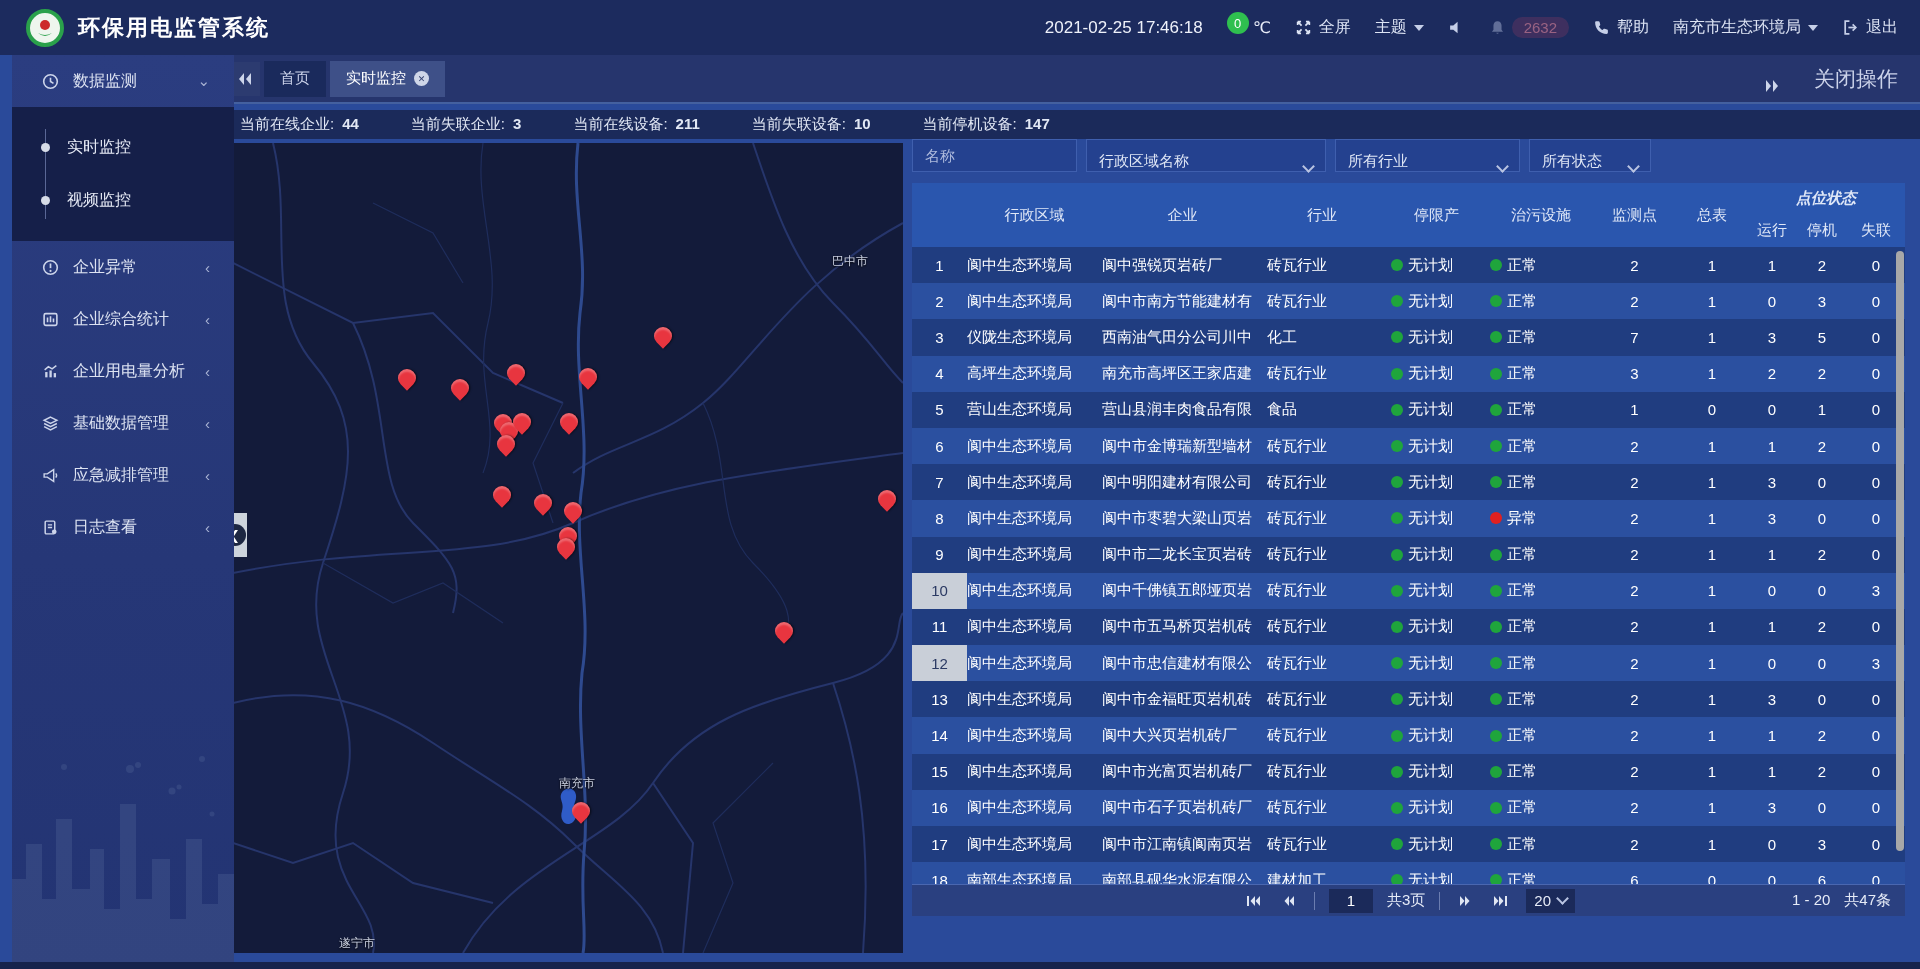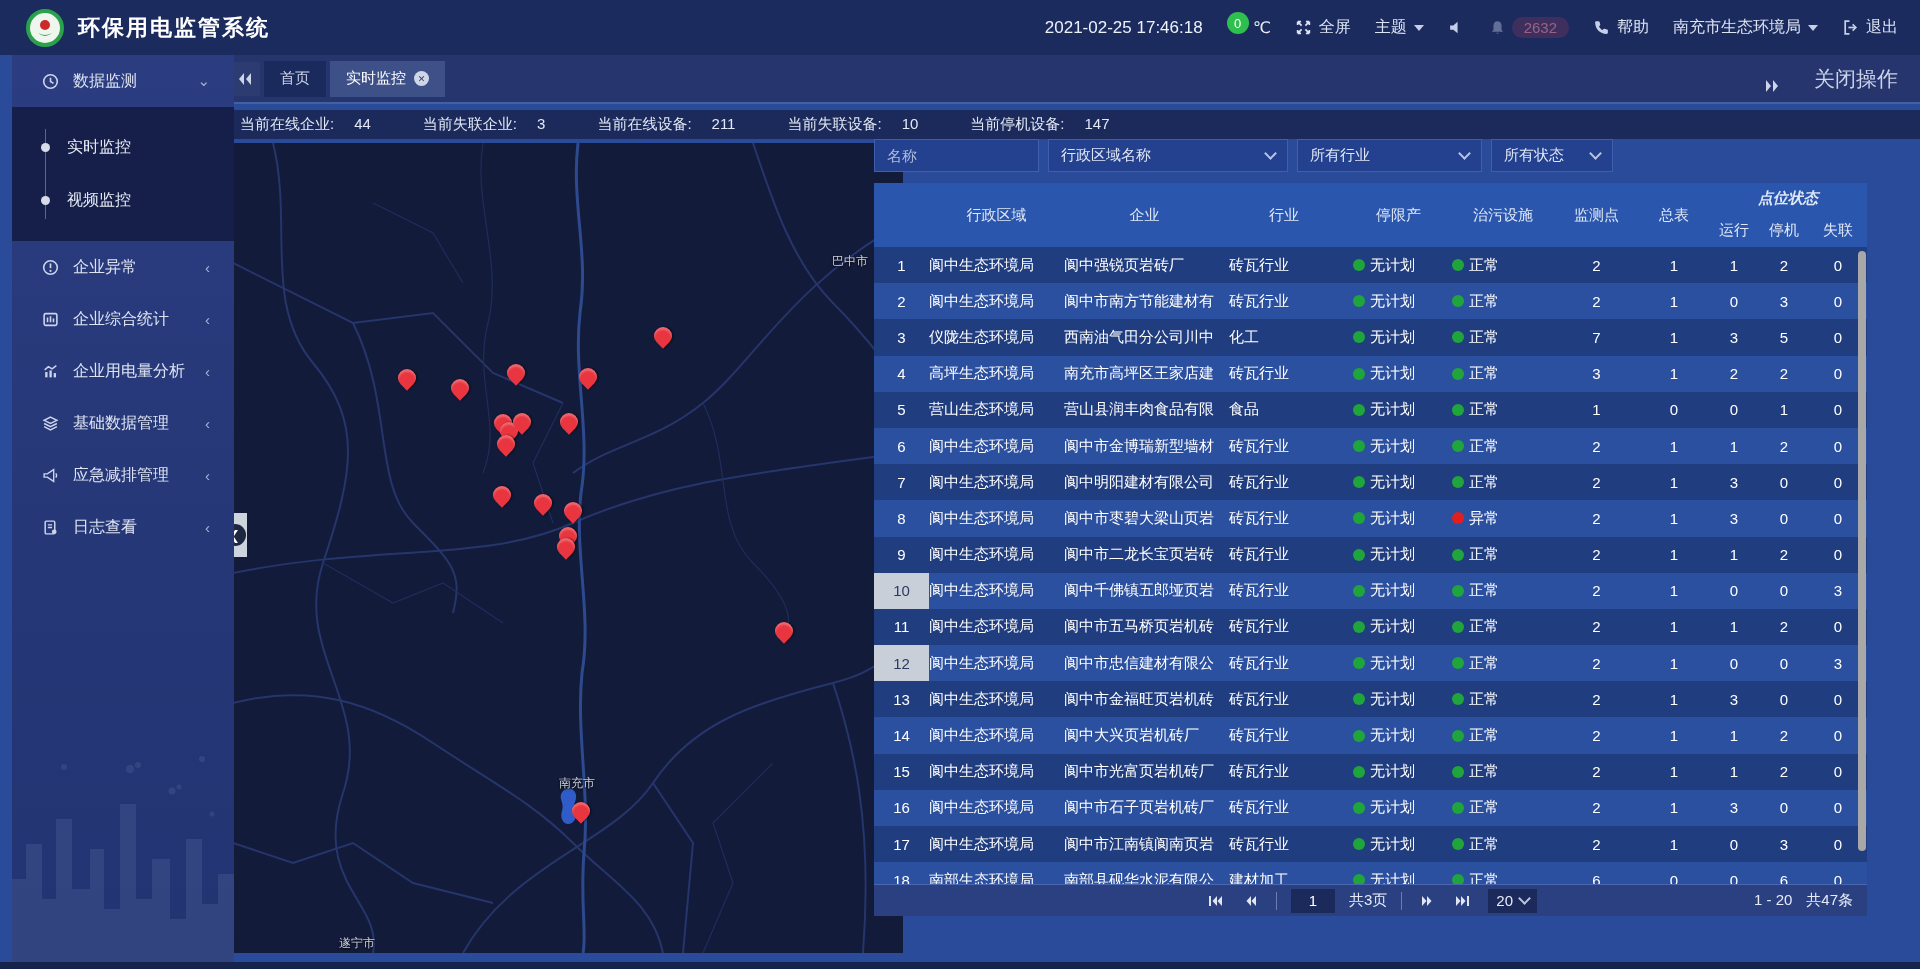--- a/index.html
+++ b/index.html
@@ -47,41 +47,41 @@
     background:#2c3b70; margin-left:8px; cursor:pointer; }
   .tab { height:36px; display:flex; align-items:center; padding:0 16px; gap:8px; font-size:15px;
     margin-left:4px; cursor:pointer; background:#1a2a5c; }
   .tab.active { background:#3e5088; color:#fff; }
   .tab-close { width:15px; height:15px; border-radius:50%; background:#cfd6e8; color:#33406e;
     font-size:9px; display:flex; align-items:center; justify-content:center; }
   .tabstrip-right { margin-left:auto; display:flex; align-items:flex-end; gap:34px; padding-right:22px; font-size:21px; }
   .gap-strip { height:6px; background:#2a4a9a; }
   .statsbar { height:29px; background:#1b2a5a; display:flex; align-items:center; gap:52px;
     padding-left:18px; color:#e2e8f5; font-size:15px; }
-  .stat b { font-weight:normal; margin-left:20px; }
+  .stat b { font-weight:bold; margin-left:8px; }
 
   .workspace { position:relative; height:828px; }
 
   
   .map { position:absolute; left:11px; top:4px; width:670px; height:810px; background:#131b3a; overflow:hidden; }
   .city { position:absolute; transform:translate(-50%,-50%); color:#c8cede; font-size:12px;
     text-shadow:0 1px 2px #000; white-space:nowrap; }
   .pin { position:absolute; width:18px; height:18px; background:#e8353f;
     border-radius:50% 50% 50% 0; transform:rotate(-45deg);
     box-shadow:inset -2px 2px 2px rgba(255,255,255,.25), 1px 1px 2px rgba(0,0,0,.5); cursor:pointer; }
   .collapse-tab { position:absolute; left:0; top:374px; width:25px; height:44px; background:#cdd4dc;
     display:flex; align-items:center; justify-content:center; cursor:pointer; z-index:5; }
   .collapse-circle { width:22px; height:22px; border-radius:50%; background:#1d2742; color:#fff;
     display:flex; align-items:center; justify-content:center; font-size:13px; }
 
   
-  .panel { position:absolute; left:652px; top:0; width:993px; }
+  .panel { position:absolute; left:690px; top:0; width:993px; }
   .filters { height:33px; display:flex; gap:9px; margin-bottom:11px; }
   .f-ctrl { background:#24418f; border:1px solid #3f5fae; color:#dfe6f5; font-size:15px;
-    display:flex; align-items:center; padding:0 12px; cursor:pointer; }
+    display:flex; align-items:flex-end; padding:0 12px; cursor:pointer; }
   .f-ctrl .sel-txt { flex:1; }
   .f-input { width:165px; background:#24418f; border:1px solid #3f5fae; color:#dfe6f5;
     font-size:15px; padding:0 12px; outline:none; }
   .f-input::placeholder { color:#aebbdd; }
   .w-region { width:240px; } .w-industry { width:185px; } .w-status { width:122px; }
   .chev-down { width:9px; height:9px; border-right:2px solid #b9c4e2; border-bottom:2px solid #b9c4e2;
     transform:rotate(45deg); margin-left:10px; margin-top:-4px; }
 
   .thead { height:64px; background:#2a56ae; display:flex; color:#dfe7f7; font-size:15px; }
   .hcell { display:flex; align-items:center; justify-content:center; }

